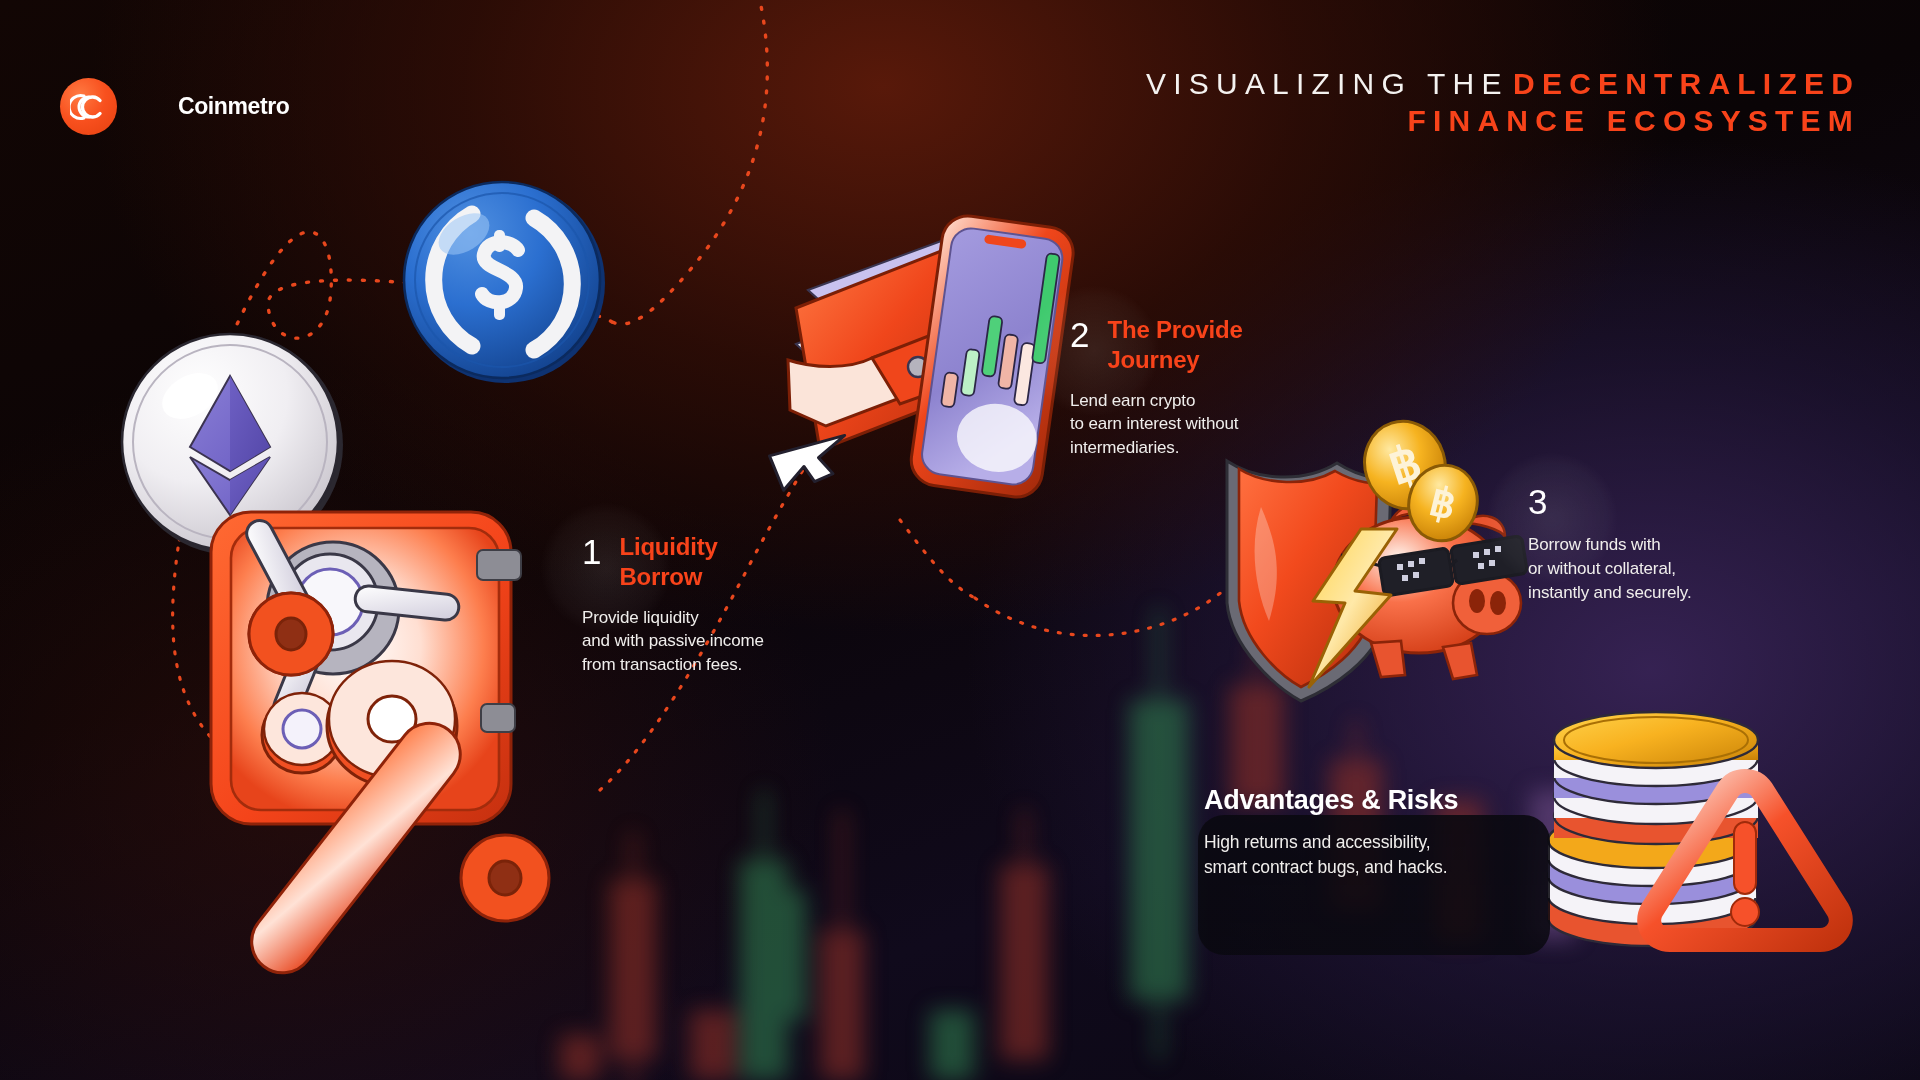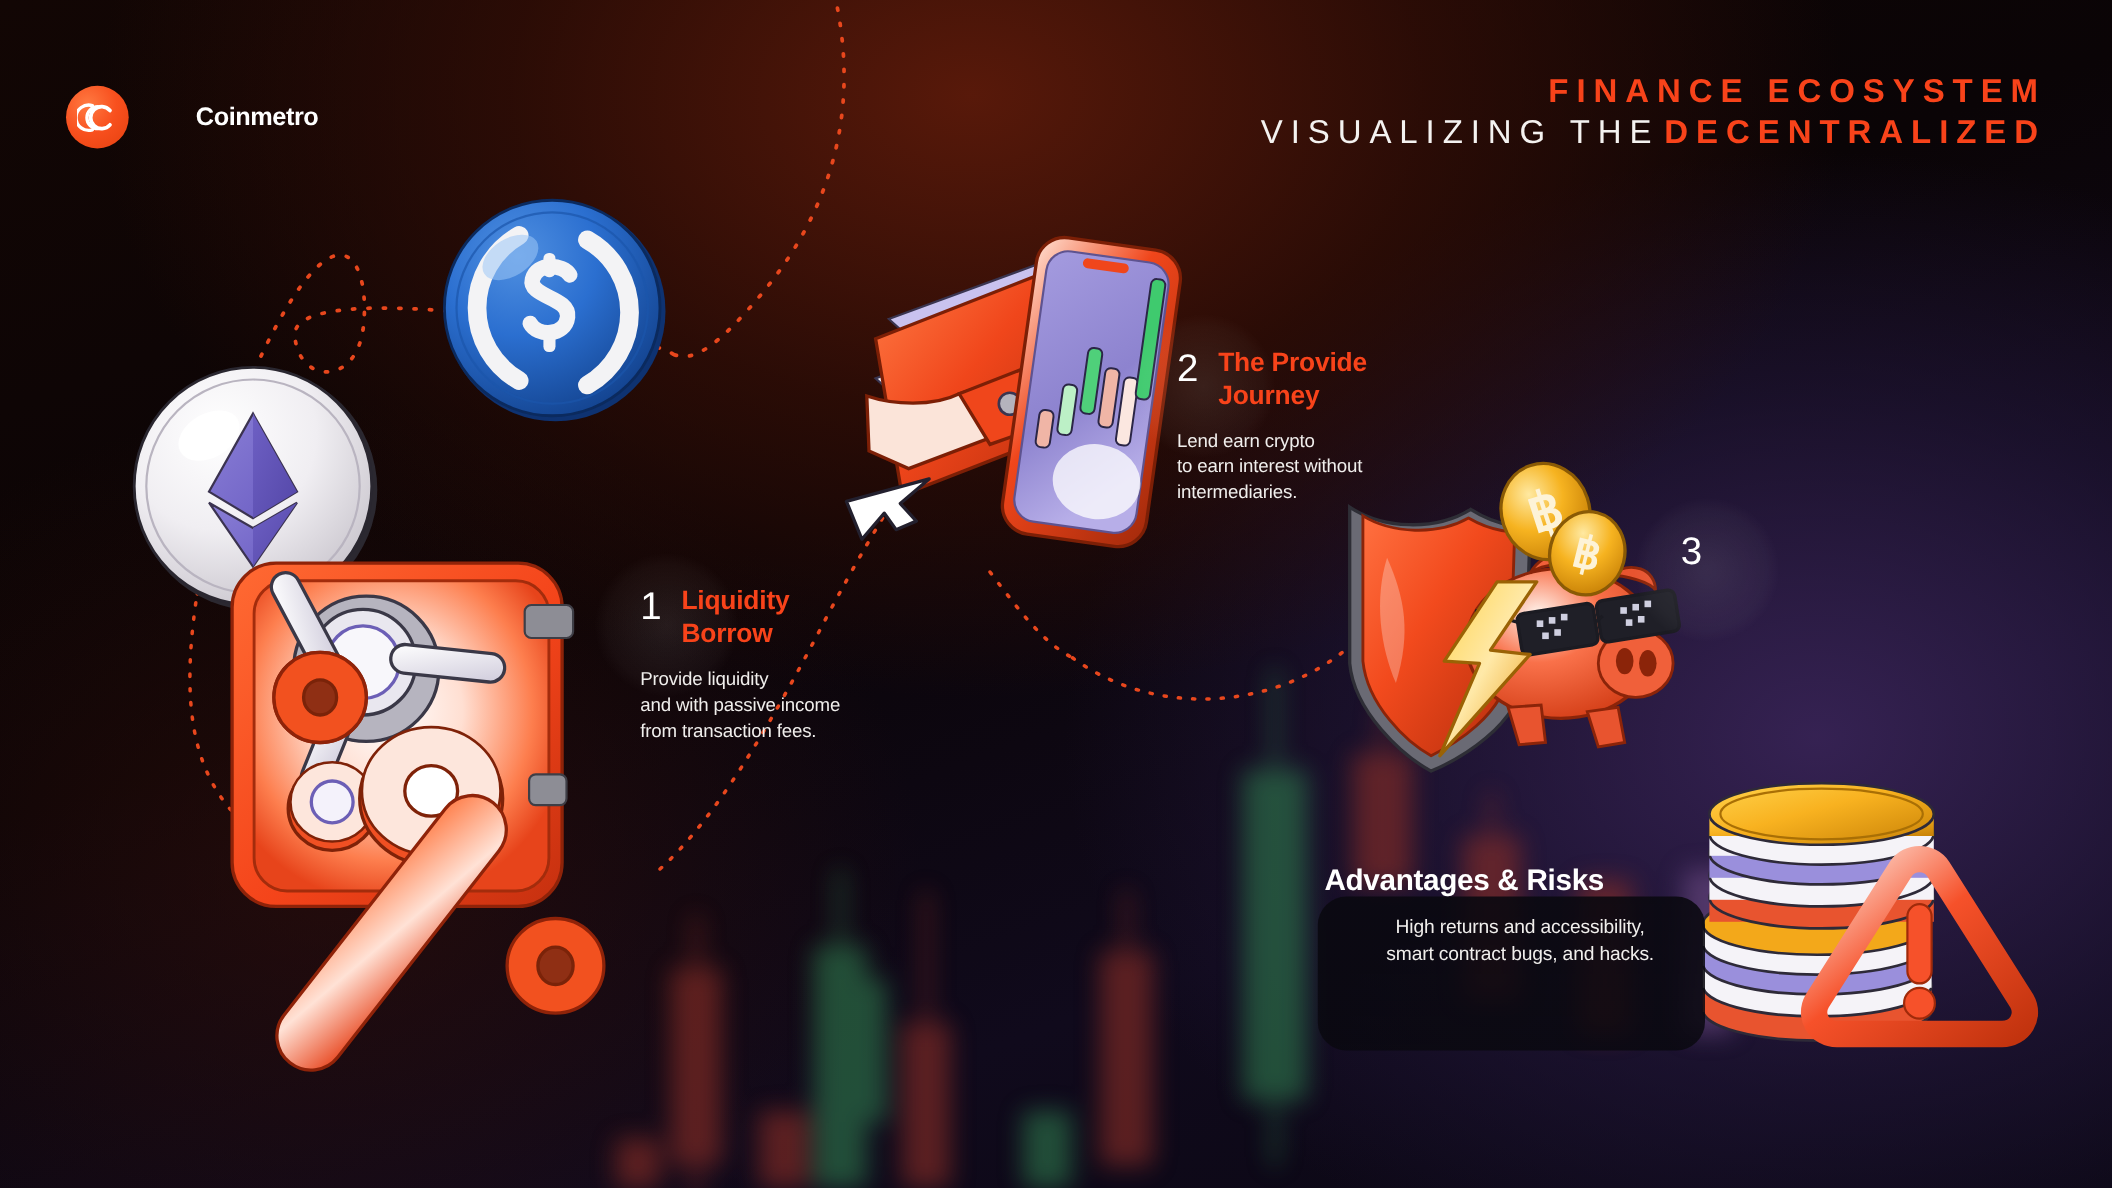--- a/index.html
+++ b/index.html
@@ -59,21 +59,21 @@
 
   
   .adv { position:absolute; left:1204px; top:785px; width:356px; }
   .adv-card {
     position:absolute; left:-6px; top:30px; width:352px; height:140px;
     background: linear-gradient(180deg, rgba(10,9,16,0.90) 0%, rgba(10,9,16,0.86) 100%);
     border-radius:26px;
   }
   .adv-title { position:relative; color:#ffffff; font-size:27px; font-weight:700; letter-spacing:-0.3px; }
   .adv-body { position:relative; color:#f0eeec; font-size:17.5px; line-height:1.45; margin-top:14px; letter-spacing:-0.15px; }
-  .adv-body .bl { white-space:nowrap;text-align:center; }
+  .adv-body .bl { white-space:nowrap; }
 
   
   .art { position:absolute; }
   .art svg { display:block; overflow:visible; }
 </style>
 </head>
 <body>
 
 <div id="stage">
 
@@ -421,25 +421,25 @@
           <path d="M19 9 A10 10 0 1 0 19 29" stroke-width="3"></path>
           <path d="M30 12.5 A10 10 0 1 0 30 25.5" stroke-width="3.4"></path>
         </g>
       </svg>
     </div>
     <div class="logo-text">Coinmetro</div>
   </div>
 
   <div class="headline">
     <div class="ln">
-      <span class="hl-orange">FINANCE ECOSYSTEM</span>
-    </div>
-    <div class="ln">
       <span class="hl-white">VISUALIZING THE</span>
       <span class="hl-orange">DECENTRALIZED</span>
+    </div>
+    <div class="ln">
+      <span class="hl-orange">FINANCE ECOSYSTEM</span>
     </div>
   </div>
 
   <div class="step" style="left:582px; top:532px; width:300px;">
     <div class="blob"></div>
     <div class="row">
       <div class="num">1</div>
       <div class="title">
         <div>Liquidity</div>
         <div>Borrow</div>
@@ -466,20 +466,25 @@
       <div class="bl">to earn interest without</div>
       <div class="bl">intermediaries.</div>
     </div>
   </div>
 
   <div class="step" style="left:1528px; top:482px; width:320px;">
     <div class="blob"></div>
     <div class="row">
       <div class="num">3</div>
     </div>
+    <div class="body">
+      <div class="bl">Borrow funds with</div>
+      <div class="bl">or without collateral,</div>
+      <div class="bl">instantly and securely.</div>
+    </div>
   </div>
 
   <div class="adv">
     <div class="adv-card"></div>
     <div class="adv-title">Advantages &amp; Risks</div>
     <div class="adv-body">
       <div class="bl">High returns and accessibility,</div>
       <div class="bl">smart contract bugs, and hacks.</div>
     </div>
   </div>

